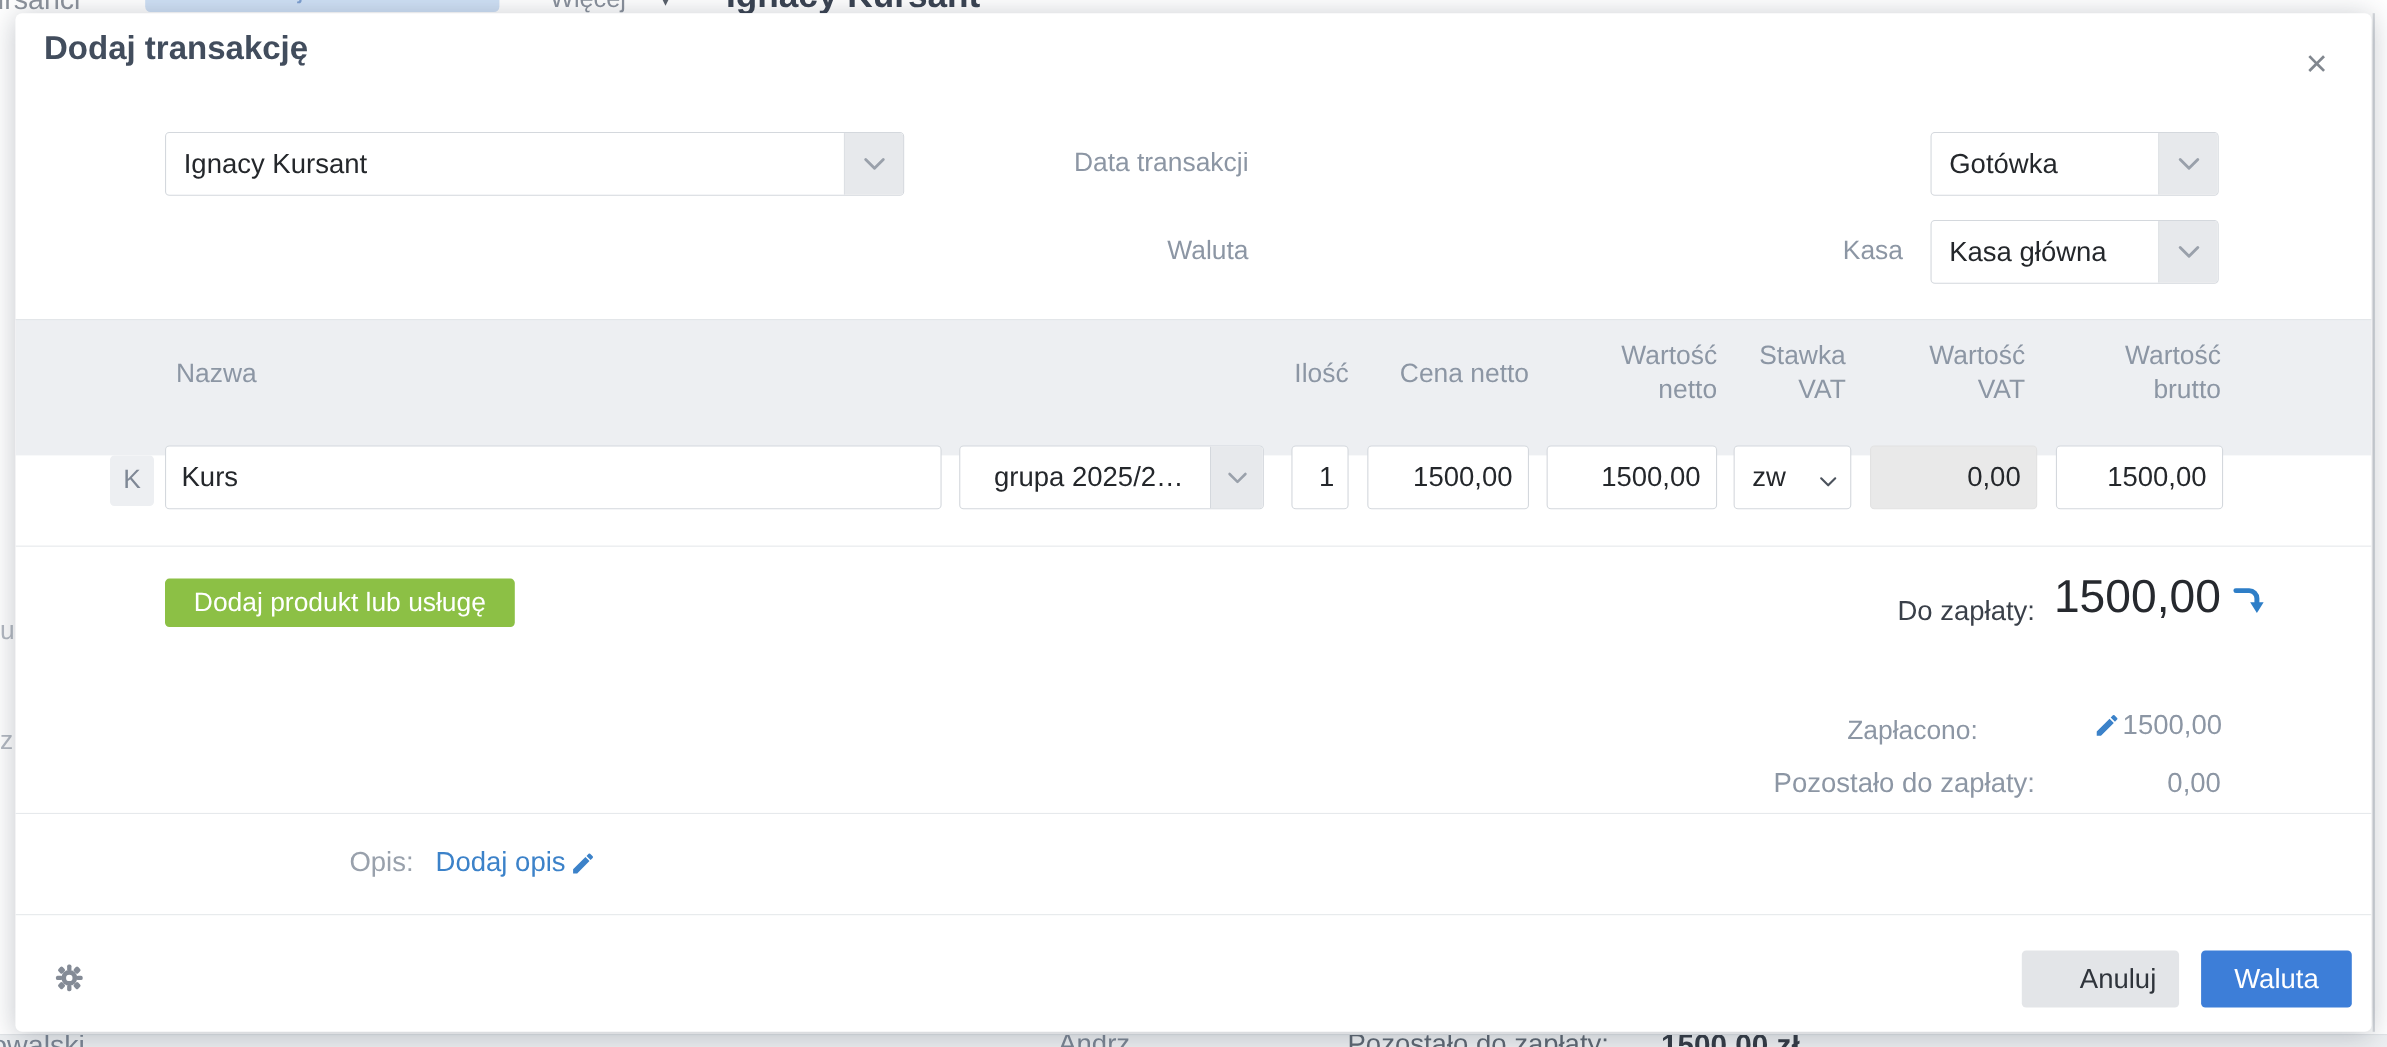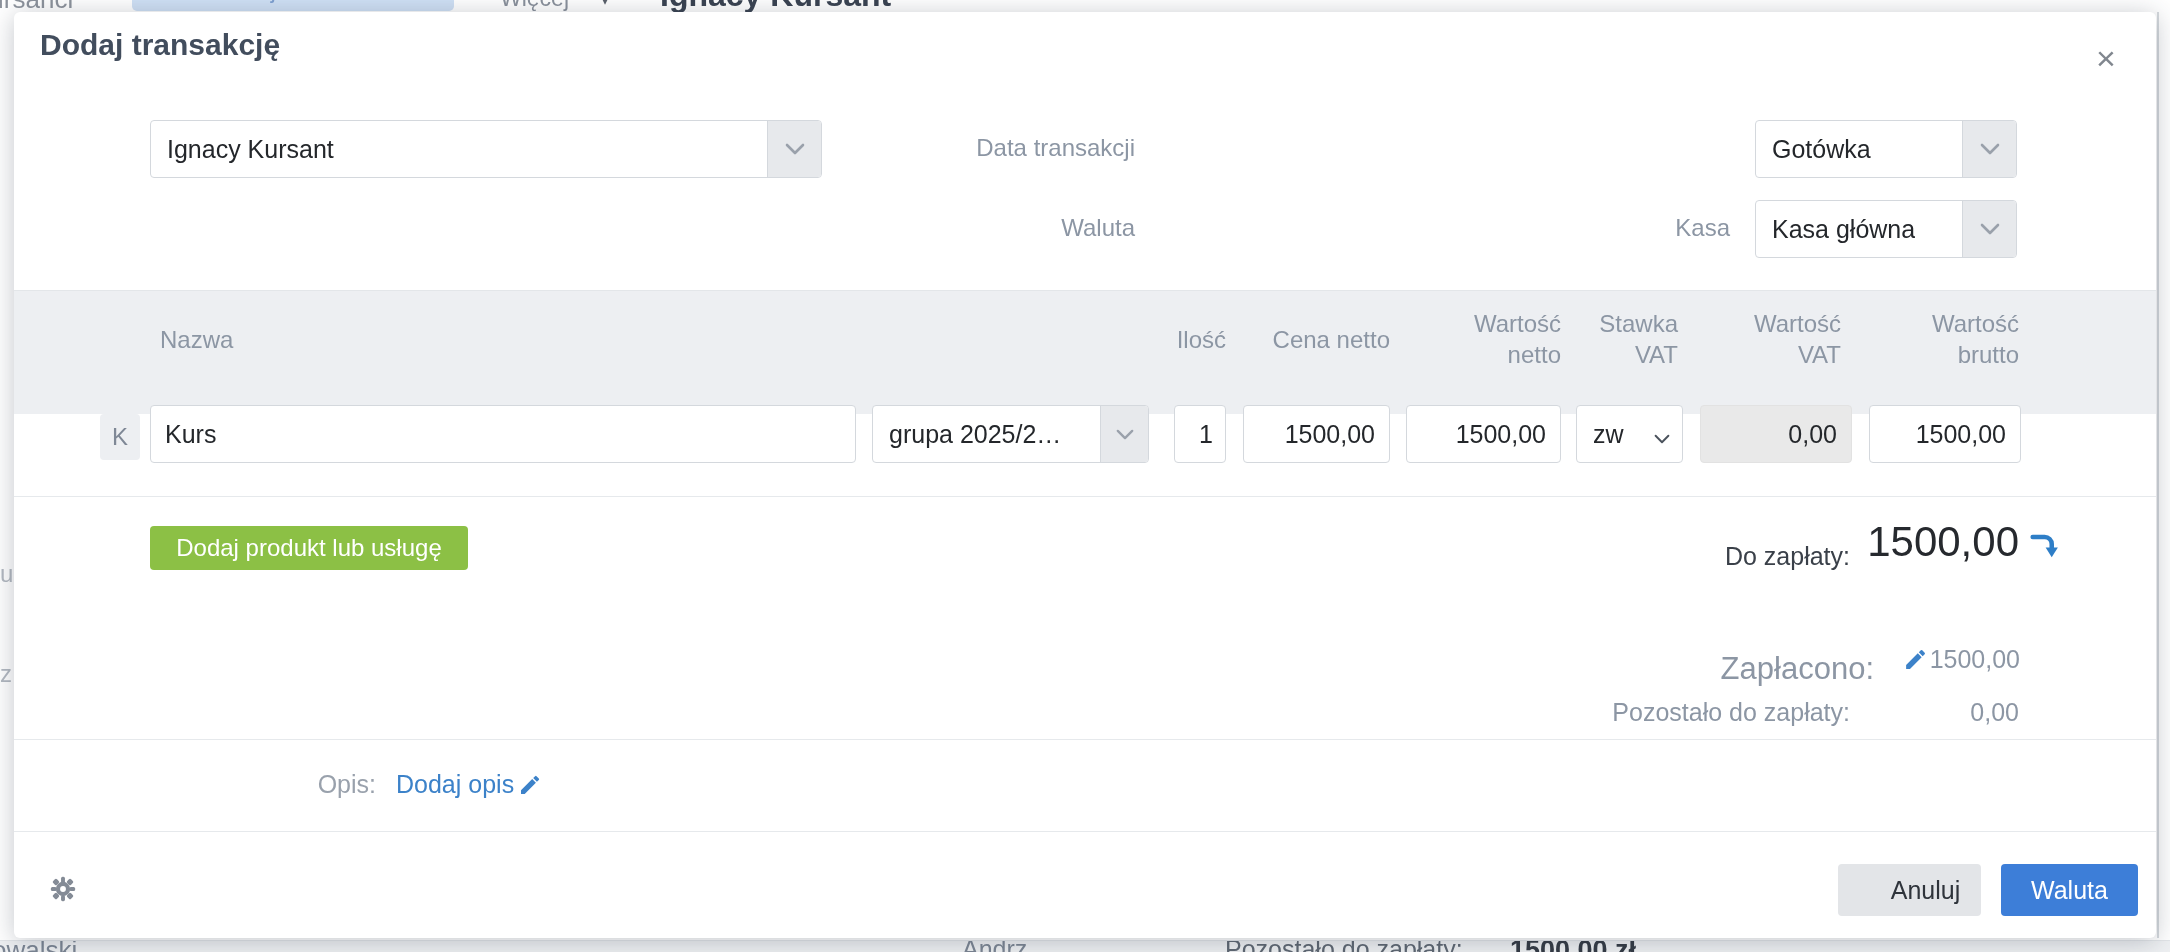--- a/index.html
+++ b/index.html
@@ -151,21 +151,21 @@
     <div class="th th2" style="left:1677px;width:150px;">Wartość
 VAT</div>
     <div class="th th2" style="left:1855px;width:150px;">Wartość
 brutto</div>
   </div>
 
   <div class="abs badge">K</div>
   <input class="abs inp" style="left: 136px; top: 393px; width: 706px;" value="Kurs">
 
   <div class="abs sel" style="left:858px;top:393px;width:277px;">
-    <span class="sel-text" style="right:72px;">grupa 2025/2…</span>
+    <span class="sel-text" style="right:72px;text-align:right;">grupa 2025/2…</span>
     <span class="sel-btn" style="width:48px;">
       <svg width="18" height="11" viewBox="0 0 20 12">
           <polyline points="2,2 10,10 18,2" stroke="#9aa1ab" stroke-width="2.6" fill="none" stroke-linecap="round" stroke-linejoin="round"></polyline>
         </svg>
     </span>
   </div>
 
   <input class="abs inp num" style="left: 1160px; top: 393px; width: 52px; padding: 0px 12px;" value="1">
   <input class="abs inp num" style="left: 1229px; top: 393px; width: 147px;" value="1500,00">
   <input class="abs inp num" style="left: 1392px; top: 393px; width: 155px;" value="1500,00">
@@ -188,21 +188,21 @@
 
   <div class="abs due-label">Do zapłaty:</div>
   <div class="abs due-value">1500,00</div>
   <span class="abs due-arrow">
     <svg width="32" height="32" viewBox="0 0 24 24">
         <path d="M3.5 5.2h9a5.3 5.3 0 0 1 5.3 5.3v3" stroke="#2e7ec7" stroke-width="3.4" fill="none" stroke-linecap="round"></path>
         <path d="M13.2 13.2h9.2l-4.6 7.2z" fill="#2e7ec7"></path>
       </svg>
   </span>
 
-  <div class="abs lbl" style="left:1560px;top:639px;width:300px;font-size:31px;">Zapłacono:</div>
+  <div class="abs lbl" style="left:1484px;top:639px;width:300px;font-size:24px;">Zapłacono:</div>
   <div class="abs paid-row">
     <svg width="25" height="25" viewBox="0 0 24 24" fill="#3c82c9">
         <path d="M3 17.3V21h3.7L17.9 9.8l-3.7-3.7L3 17.3zM20.8 6.9a1 1 0 0 0 0-1.4l-2.3-2.3a1 1 0 0 0-1.4 0l-1.9 1.9 3.7 3.7 1.9-1.9z"></path>
       </svg>
     <span>1500,00</span>
   </div>
 
   <div class="abs lbl" style="left:1436px;top:686px;width:400px;font-size:25px;">Pozostało do zapłaty:</div>
   <div class="abs muted-val" style="left:1855px;top:686px;width:150px;">0,00</div>
 

